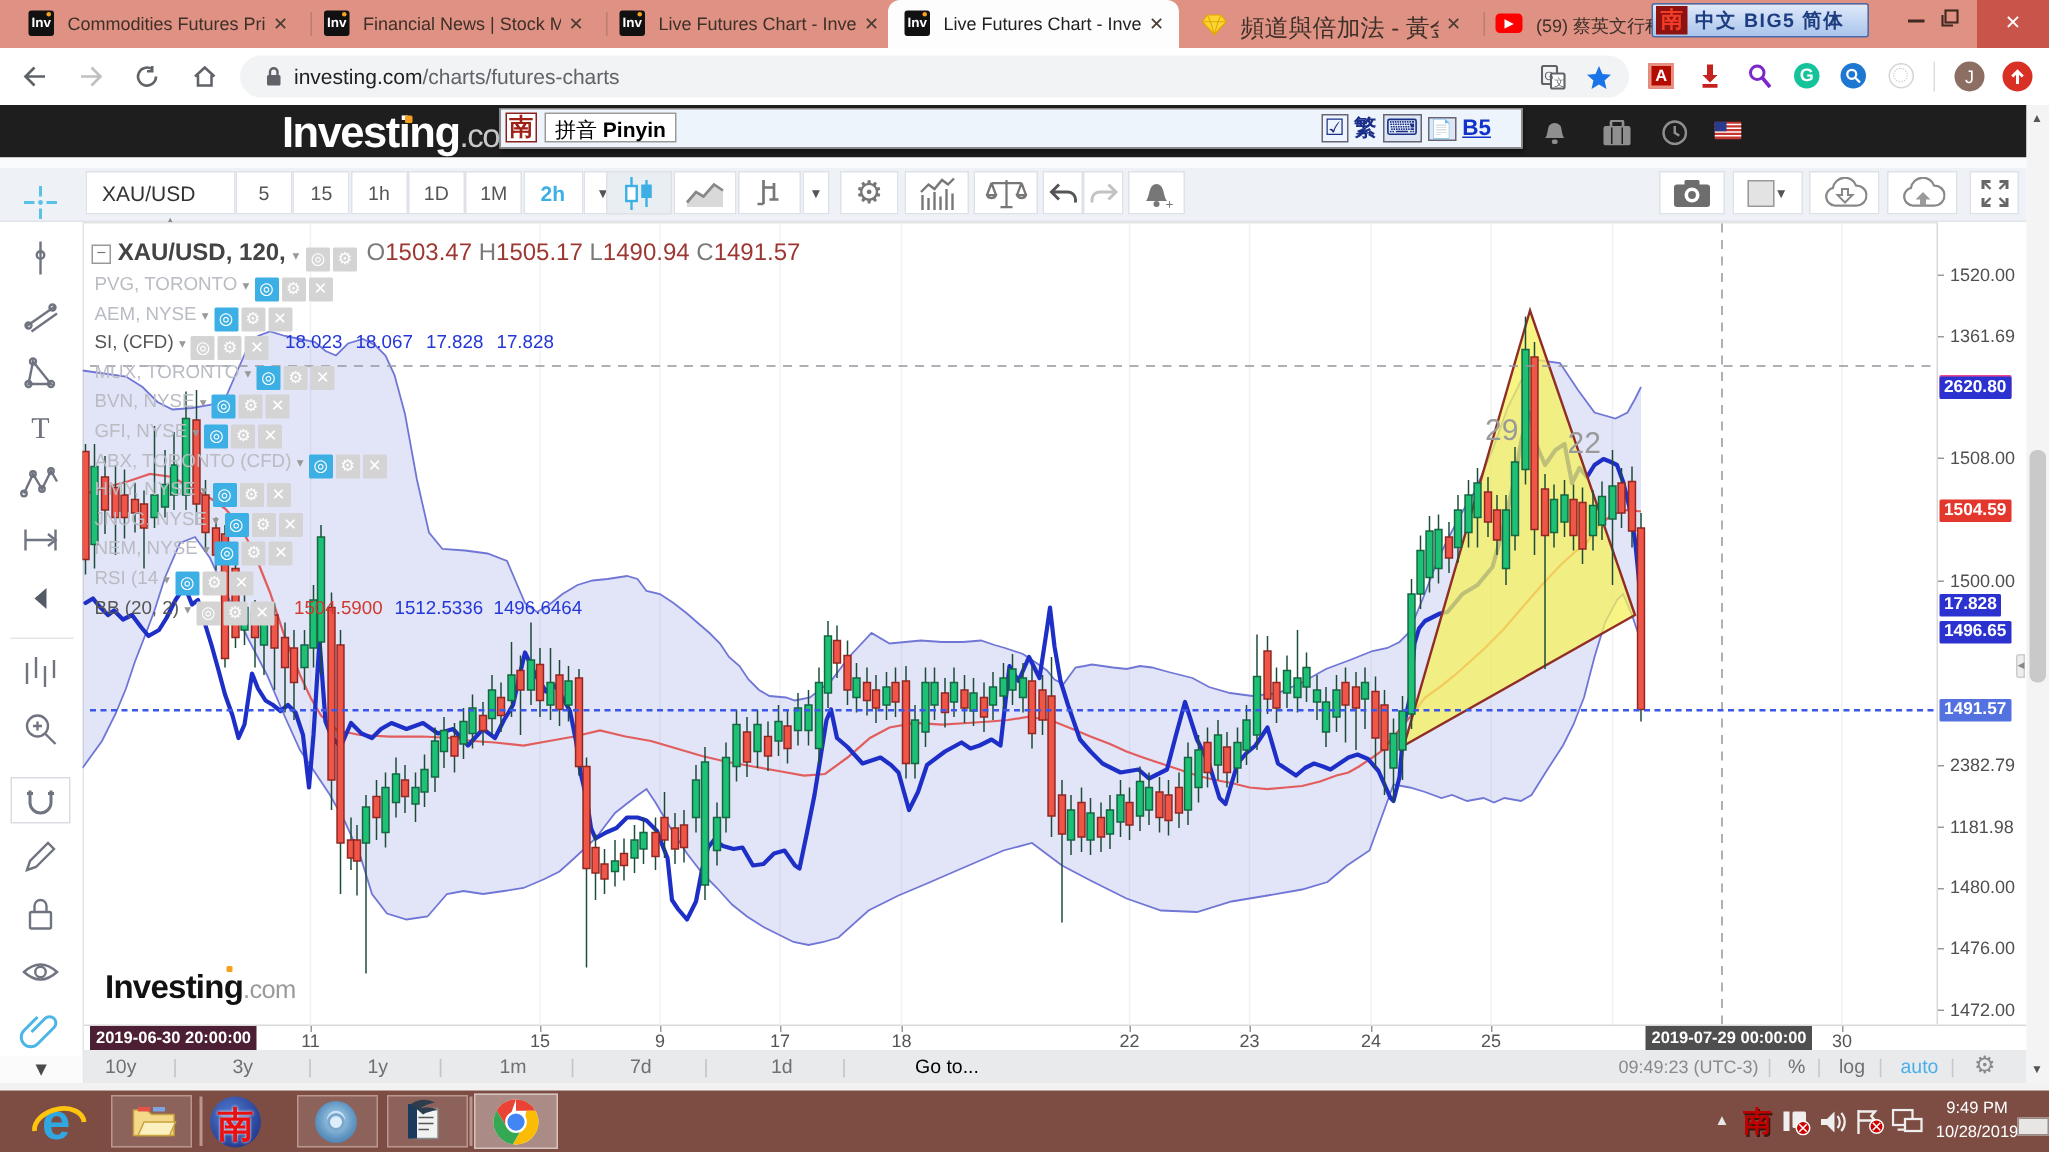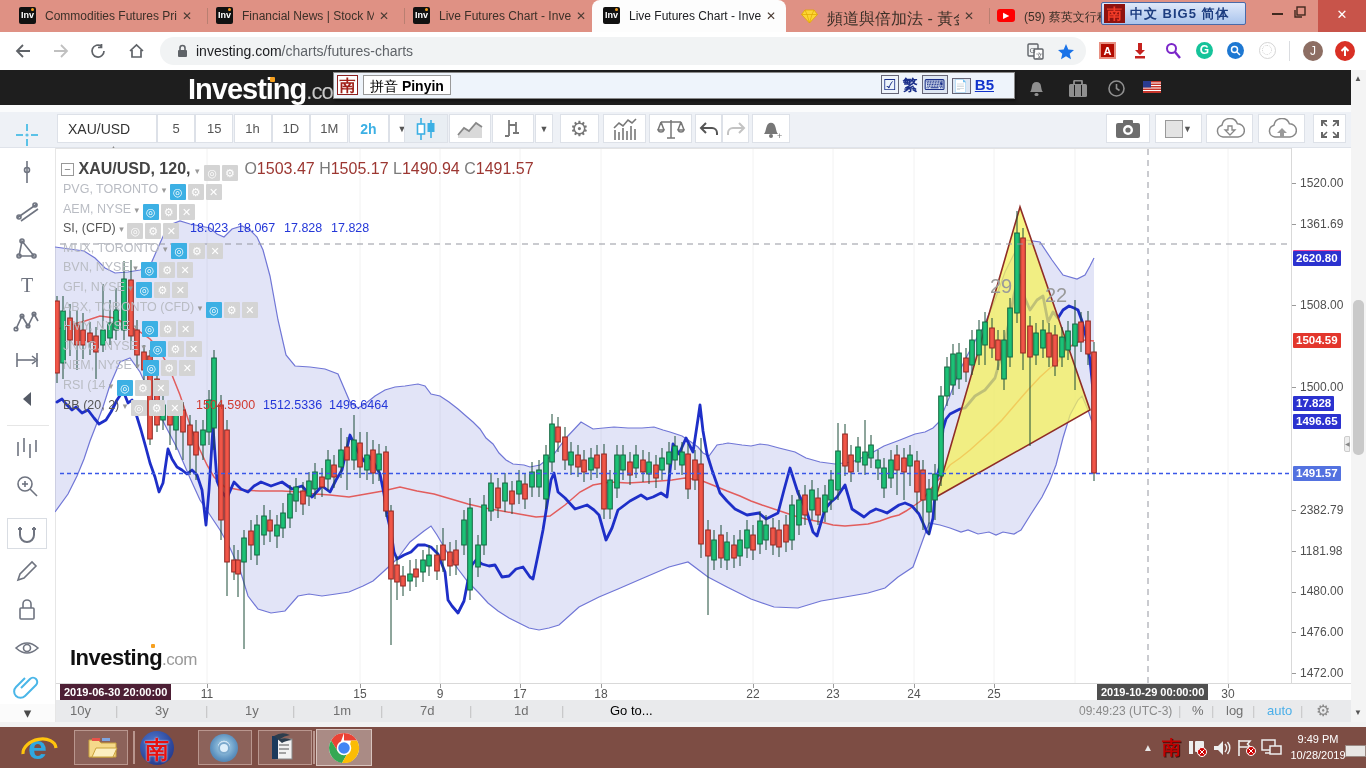--- a/index.html
+++ b/index.html
@@ -799,21 +799,21 @@
 <div style="position:absolute;left:753px;top:0;width:1px;height:4px;background:#999"></div>
 <div style="position:absolute;left:821px;top:3px;width:24px;text-align:center;font-size:12px;color:#555">23</div>
 <div style="position:absolute;left:833px;top:0;width:1px;height:4px;background:#999"></div>
 <div style="position:absolute;left:902px;top:3px;width:24px;text-align:center;font-size:12px;color:#555">24</div>
 <div style="position:absolute;left:914px;top:0;width:1px;height:4px;background:#999"></div>
 <div style="position:absolute;left:982px;top:3px;width:24px;text-align:center;font-size:12px;color:#555">25</div>
 <div style="position:absolute;left:994px;top:0;width:1px;height:4px;background:#999"></div>
 <div style="position:absolute;left:1216px;top:3px;width:24px;text-align:center;font-size:12px;color:#555">30</div>
 <div style="position:absolute;left:1228px;top:0;width:1px;height:4px;background:#999"></div>
 <div style="position:absolute;left:60px;top:0;height:17px;background:#4d1f35;color:#fff;font-weight:700;font-size:11px;padding:0 4px;line-height:17px">2019-06-30 20:00:00</div>
-<div style="position:absolute;left:1097px;top:0;height:17px;background:#4f4f4f;color:#fff;font-weight:700;font-size:11px;padding:0 4px;line-height:17px">2019-10-29 00:00:00</div>
+<div style="position:absolute;left:1097px;top:0;height:17px;background:#4f4f4f;color:#fff;font-weight:700;font-size:11px;padding:0 4px;line-height:17px">2019-07-29 00:00:00</div>
     </div>
 </div>
 
 <div class="abs" style="left:56px;top:700px;width:1295px;height:22px;background:#e9eaec;font-size:13px;line-height:22px">
 <div style="position:absolute;left:0;top:0">
       <span style="position:absolute;left:14px;color:#707070;white-space:nowrap">10y</span>
       <span style="position:absolute;left:99px;color:#707070;white-space:nowrap">3y</span>
       <span style="position:absolute;left:189px;color:#707070;white-space:nowrap">1y</span>
       <span style="position:absolute;left:277px;color:#707070;white-space:nowrap">1m</span>
       <span style="position:absolute;left:364px;color:#707070;white-space:nowrap">7d</span>

